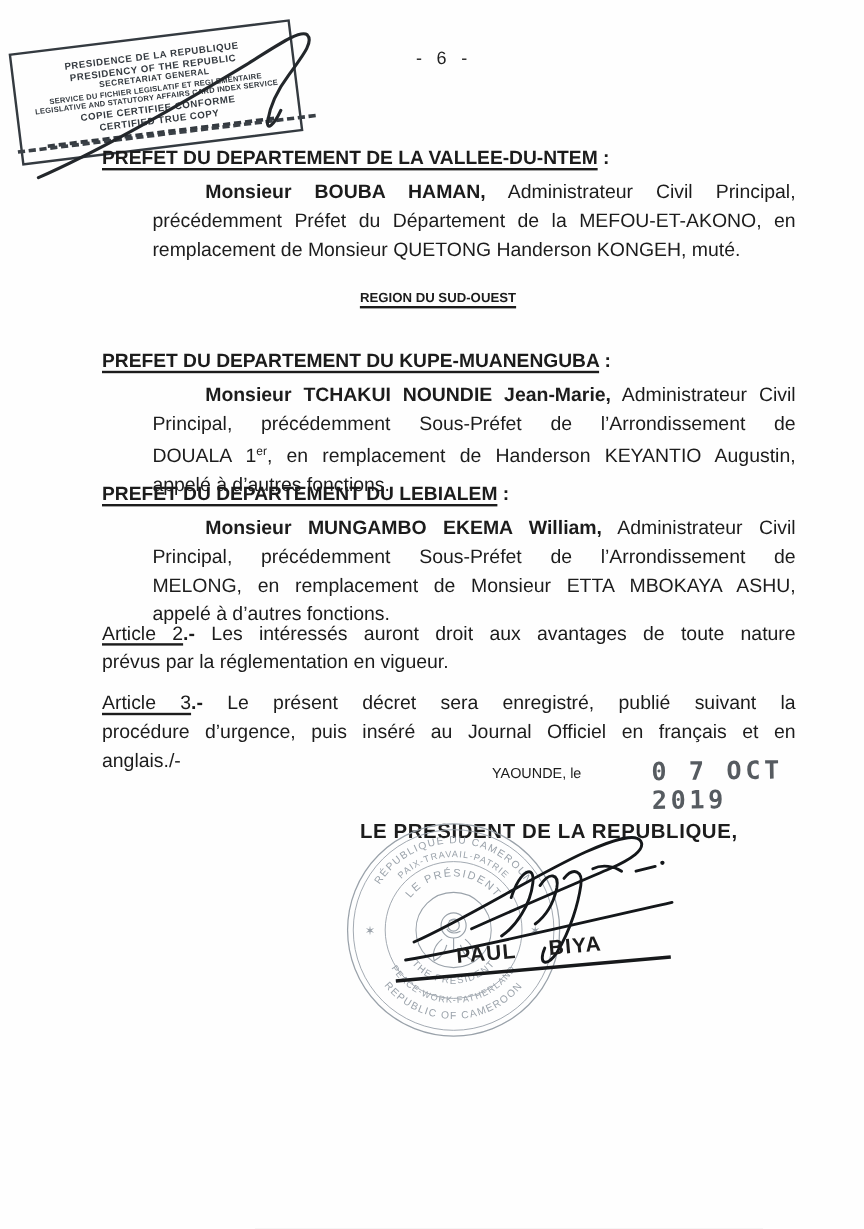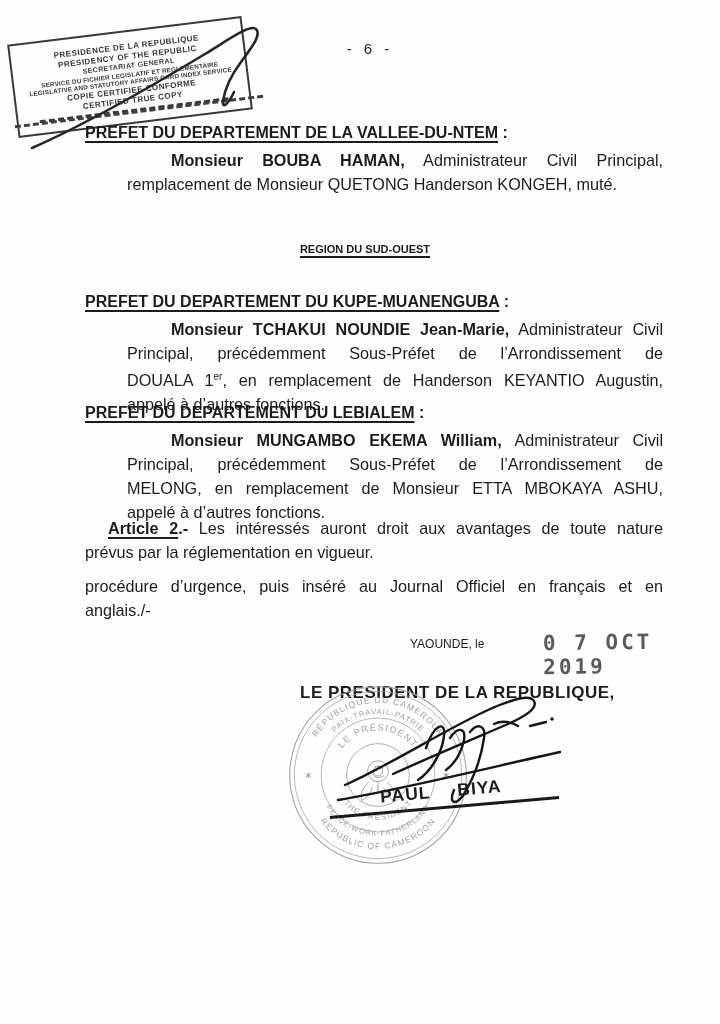--- a/index.html
+++ b/index.html
@@ -19,21 +19,21 @@
   .stampdash2{left:14px;top:110px;width:250px;border-top:3px dashed #3a4046;transform:rotate(-7deg);}
   
   .h{left:85px;font-weight:bold;font-size:16px;white-space:nowrap;}
   .h .hu{text-decoration:underline;text-decoration-thickness:2px;text-underline-offset:3px;}
   .region{left:80px;top:243px;width:570px;text-align:center;font-weight:bold;font-size:11px;}
   .region span{text-decoration:underline;text-decoration-thickness:2px;text-underline-offset:3px;}
   .para{left:127px;width:536px;font-size:16.2px;line-height:24px;}
   .apara{left:85px;width:578px;font-size:16.2px;line-height:24px;}
   .jl{text-align:justify;text-align-last:justify;}
   .ll{text-align:left;}
-  .alabel{font-weight:bold;text-decoration:underline;text-decoration-thickness:2px;text-underline-offset:3px;margin-left:23px;}
+  .alabel{font-weight:normal;text-decoration:underline;text-decoration-thickness:2px;text-underline-offset:3px;}
   .asep{font-weight:bold;}
   sup{font-size:10px;}
   b{font-weight:bold;margin-left:44px;}
   
   .place{left:410px;top:637px;font-size:12px;}
   .datestamp{left:543px;top:630px;font-size:21px;font-weight:bold;color:#565b60;
              letter-spacing:3px;transform:rotate(-.8deg);font-family:"DejaVu Sans Mono",monospace;}
   .prestitle{left:300px;top:683px;font-size:17px;font-weight:bold;letter-spacing:.5px;}
   
   .sealbox{left:283px;top:680px;}
@@ -64,20 +64,21 @@
 
   <svg class="abs penbox" width="290" height="140" viewBox="0 0 290 140">
     <path d="M 32,138 C 82,116 152,76 205,44 C 228,30 250,14 256,19 C 262,25 251,38 241,52 C 232,64 225,78 223,91 C 222,99 228,95 234,82" fill="none" stroke="#23272b" stroke-width="2.6" stroke-linecap="round"></path>
   </svg>
 
   <div class="abs h" style="top:124px">
     <span class="hu">PREFET DU DEPARTEMENT DE LA VALLEE-DU-NTEM</span><span> :</span>
   </div>
   <div class="abs para" style="top:148px">
     <div class="jl"><b>Monsieur BOUBA HAMAN,</b> <span>Administrateur Civil Principal,</span></div>
+    <div class="jl">précédemment Préfet du Département de la MEFOU-ET-AKONO, en</div>
     <div class="ll">remplacement de Monsieur QUETONG Handerson KONGEH, muté.</div>
   </div>
 
   <div class="abs region">
     <span>REGION DU SUD-OUEST</span>
   </div>
 
   <div class="abs h" style="top:293px">
     <span class="hu">PREFET DU DEPARTEMENT DU KUPE-MUANENGUBA</span><span> :</span>
   </div>
@@ -97,20 +98,21 @@
     <div class="jl">MELONG, en remplacement de Monsieur ETTA MBOKAYA ASHU,</div>
     <div class="ll">appelé à d’autres fonctions.</div>
   </div>
 
   <div class="abs apara" style="top:516px">
     <div class="jl"><span class="alabel">Article 2</span><span class="asep">.-</span> <span>Les intéressés auront droit aux avantages de toute nature</span></div>
     <div class="ll">prévus par la réglementation en vigueur.</div>
   </div>
 
   <div class="abs apara" style="top:574px">
+    <div class="jl"><span class="alabel">Article 3</span><span class="asep">.-</span> <span>Le présent décret sera enregistré, publié suivant la</span></div>
     <div class="jl">procédure d’urgence, puis inséré au Journal Officiel en français et en</div>
     <div class="ll">anglais./-</div>
   </div>
 
   <div class="abs place">YAOUNDE, le</div>
   <div class="abs datestamp">0 7 OCT 2019</div>
 
   <div class="abs prestitle">LE PRESIDENT DE LA REPUBLIQUE,</div>
 
   <svg class="abs sealbox" width="190" height="190" viewBox="0 0 200 200">

